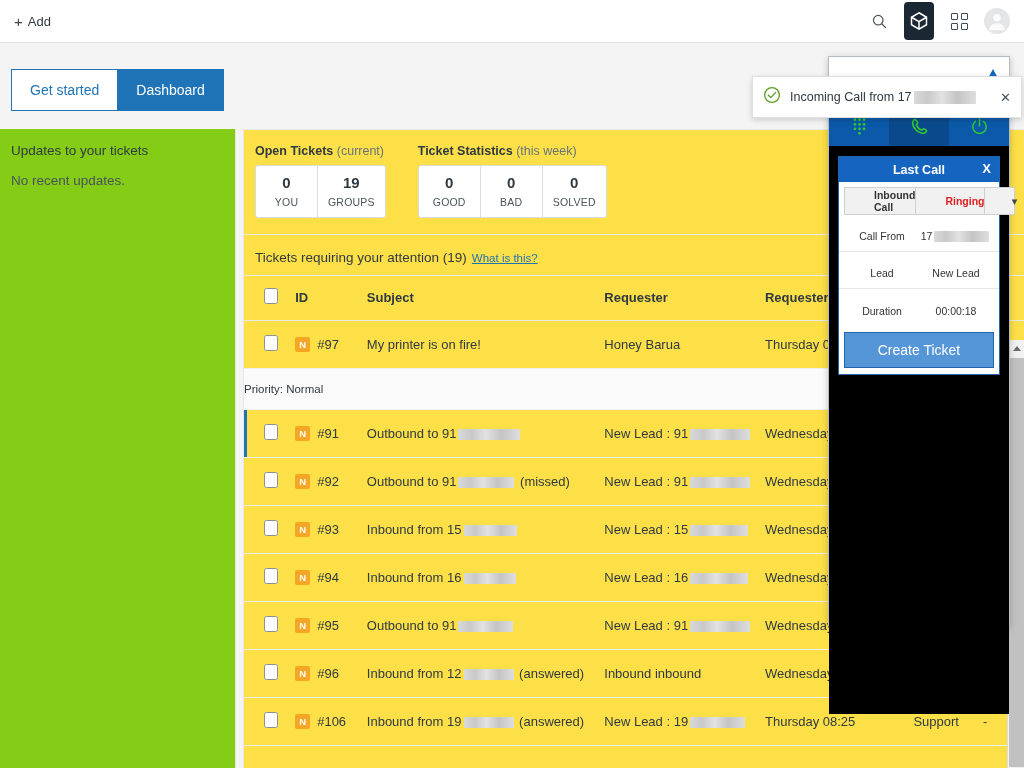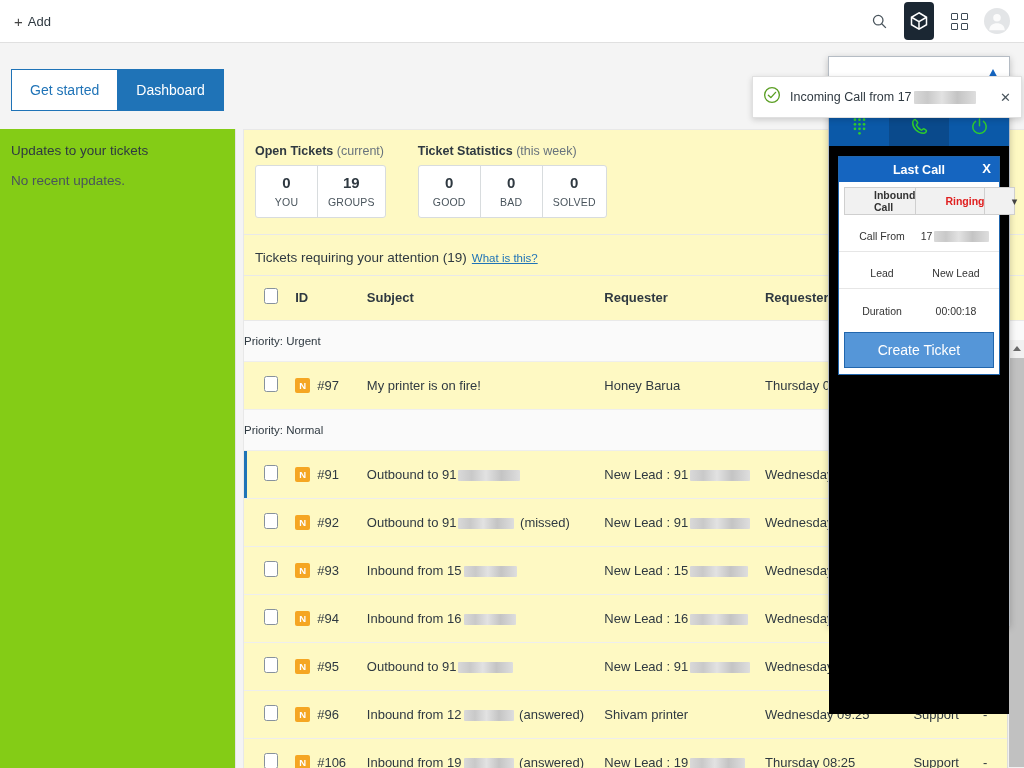--- a/index.html
+++ b/index.html
@@ -58,21 +58,21 @@
   .leftcol {
     position: absolute; left: 0; top: 129px; width: 236px; height: 639px;
     background: #84cc16; border-right: 1px solid #e4e4e4;
   }
   .left-title { position: absolute; left: 11px; top: 14px; font-size: 13.5px; color: #2f3941; }
   .left-sub   { position: absolute; left: 11px; top: 44px; font-size: 13.5px; color: #49545c; }
 
   
   .maincard {
     position: absolute; left: 243px; top: 129px; width: 781px; height: 639px;
-    background: #fef9c3; border: 1px solid #e8e8e8; border-right: none; border-bottom: none;
+    background: #fde047; border: 1px solid #e8e8e8; border-right: none; border-bottom: none;
   }
   .stats { display: flex; padding: 14px 11px 0 11px; gap: 32px; }
   .stat-group-title { font-size: 12.5px; font-weight: bold; color: #2f3941; margin-bottom: 7px; white-space: nowrap; }
   .stat-group-title span { font-weight: normal; color: #68737d; }
   .stat-boxes { display: flex; border: 1px solid #d8dcde; border-radius: 3px; overflow: hidden; background: #fff; }
   .stat-cell {
     min-width: 62px; padding: 8px 10px 9px; text-align: center;
     border-right: 1px solid #d8dcde;
   }
   .stat-cell:last-child { border-right: none; }
@@ -307,23 +307,20 @@
           </th>
           <th class="col-id">ID</th>
           <th class="col-sub">Subject</th>
           <th class="col-req">Requester</th>
           <th class="col-upd">Requester upd</th>
           <th class="col-grp"></th>
           <th class="col-ast"></th>
         </tr>
       </thead>
       <tbody id="tbody">
-          <tr class="grouprow">
-            <td colspan="7">Priority: Urgent</td>
-          </tr>
           <tr>
             <td class="col-chk"><span class="chk"></span></td>
             <td class="col-id"><span class="badge-n">N</span><span class="idtxt">#97</span></td>
             <td class="col-sub"><span>My printer is on fire!</span></td>
             <td class="col-req"><span>Honey Barua</span></td>
             <td class="col-upd">Thursday 03:43</td>
             <td class="col-grp"></td>
             <td class="col-ast"></td>
           </tr>
           <tr class="grouprow">
@@ -371,21 +368,21 @@
             <td class="col-sub"><span>Outbound to 91</span><span class="redact" style="width: 55px;"></span></td>
             <td class="col-req"><span>New Lead : 91</span><span class="redact" style="width: 60px;"></span></td>
             <td class="col-upd">Wednesday 09:09</td>
             <td class="col-grp">Support</td>
             <td class="col-ast">-</td>
           </tr>
           <tr>
             <td class="col-chk"><span class="chk"></span></td>
             <td class="col-id"><span class="badge-n">N</span><span class="idtxt">#96</span></td>
             <td class="col-sub"><span>Inbound from 12</span><span class="redact" style="width: 50px;"></span><span> (answered)</span></td>
-            <td class="col-req"><span>Shivam printer</span></td>
+            <td class="col-req"><span>Inbound inbound</span></td>
             <td class="col-upd">Wednesday 09:25</td>
             <td class="col-grp">Support</td>
             <td class="col-ast">-</td>
           </tr>
           <tr>
             <td class="col-chk"><span class="chk"></span></td>
             <td class="col-id"><span class="badge-n">N</span><span class="idtxt">#106</span></td>
             <td class="col-sub"><span>Inbound from 19</span><span class="redact" style="width: 50px;"></span><span> (answered)</span></td>
             <td class="col-req"><span>New Lead : 19</span><span class="redact" style="width: 55px;"></span></td>
             <td class="col-upd">Thursday 08:25</td>

